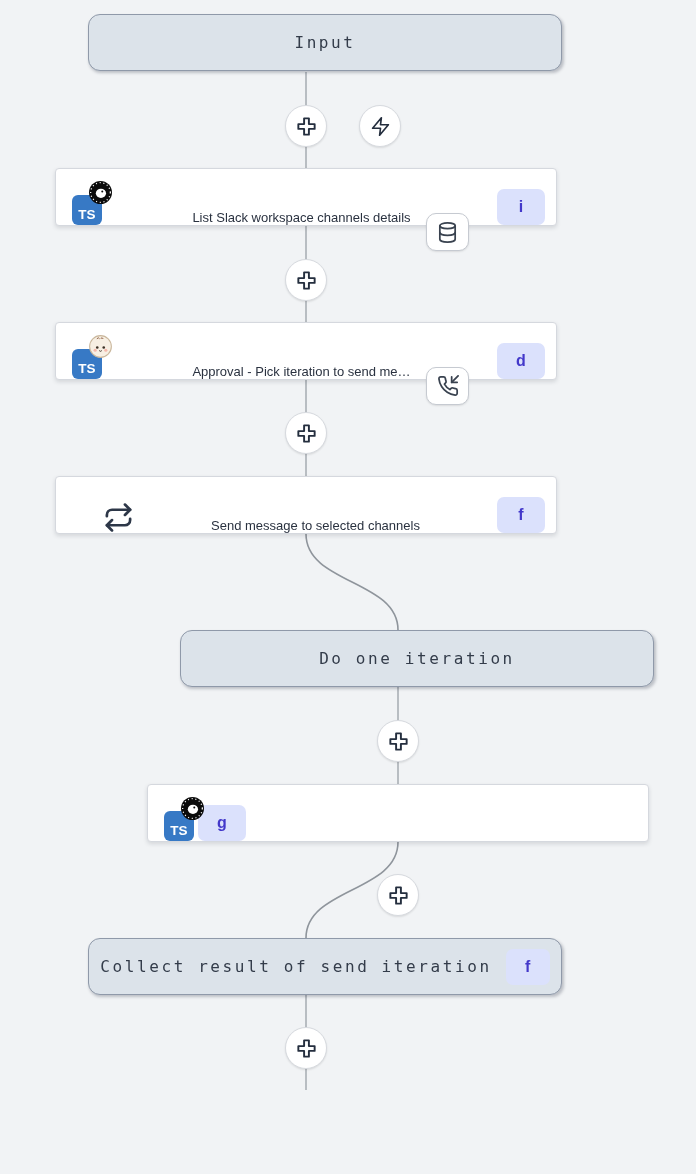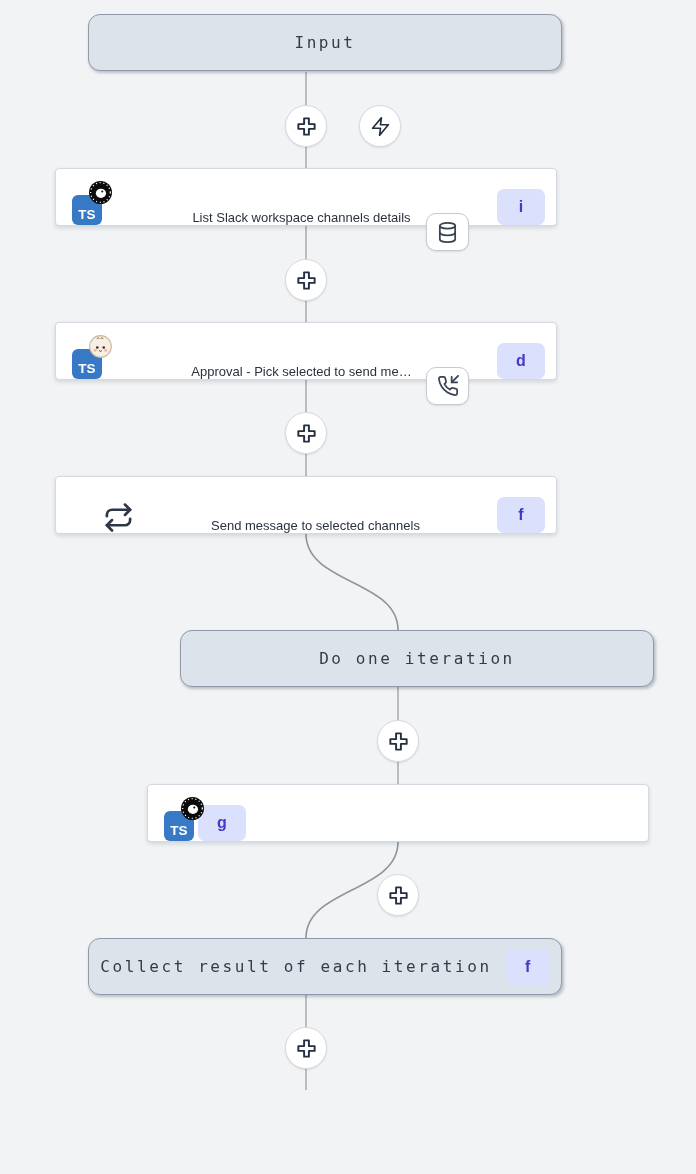--- a/index.html
+++ b/index.html
@@ -224,21 +224,21 @@
           <circle cx="11" cy="11" r="10.4" fill="#f7efe3" stroke="#c9b69b" stroke-width="1"></circle>
           <path d="M7.5 3.6 q1.6 -1.8 2.6 0 M11.2 3.2 q1.8 -1.2 2.4 0.6" fill="none" stroke="#8c5a3c" stroke-width="0.9"></path>
           <circle cx="7.9" cy="12" r="1.25" fill="#3b2f24"></circle>
           <circle cx="14.1" cy="12" r="1.25" fill="#3b2f24"></circle>
           <circle cx="5.9" cy="14.6" r="1.5" fill="#f4b7ab"></circle>
           <circle cx="16.1" cy="14.6" r="1.5" fill="#f4b7ab"></circle>
           <path d="M10 15.2 q1 1.1 2 0" fill="none" stroke="#3b2f24" stroke-width="0.9" stroke-linecap="round"></path>
         </svg>
       </span>
     </span>
-    <span class="title">Approval - Pick selected to send me…</span>
+    <span class="title">Approval - Pick iteration to send me…</span>
     <span class="badge">d</span>
   </div>
   <div class="action-btn" style="left:426px;top:367px;">
     <span>
       <svg width="22" height="22" viewBox="0 0 24 24" fill="none" stroke="#39424f" stroke-width="1.9" stroke-linecap="round" stroke-linejoin="round">
         <polyline points="16 2 16 8 22 8"></polyline>
         <line x1="23" y1="1" x2="16" y2="8"></line>
         <path d="M22 16.92v3a2 2 0 0 1-2.18 2 19.79 19.79 0 0 1-8.63-3.07 19.5 19.5 0 0 1-6-6 19.79 19.79 0 0 1-3.07-8.67A2 2 0 0 1 4.11 2h3a2 2 0 0 1 2 1.72 12.84 12.84 0 0 0 .7 2.81 2 2 0 0 1-.45 2.11L8.09 9.91a16 16 0 0 0 6 6l1.27-1.27a2 2 0 0 1 2.11-.45 12.84 12.84 0 0 0 2.81.7A2 2 0 0 1 22 16.92z"></path>
       </svg>
     </span>
@@ -294,21 +294,21 @@
 
   <div class="circle-btn" style="left:377px;top:874px;">
     <span>
       <svg width="23" height="23" viewBox="0 0 24 24">
           <path d="M9.5 3.5 h5 v6 h6 v5 h-6 v6 h-5 v-6 h-6 v-5 h6 z" fill="#fff" stroke="#242e3e" stroke-width="2" stroke-linejoin="round"></path>
         </svg>
     </span>
   </div>
 
   <div class="vbox" style="left:55px;top:938px;">
-    <span>Collect result of each iteration</span>
+    <span>Collect result of send iteration</span>
     <span class="badge inline">f</span>
   </div>
 
   <div class="circle-btn" style="left:285px;top:1027px;">
     <span>
       <svg width="23" height="23" viewBox="0 0 24 24">
           <path d="M9.5 3.5 h5 v6 h6 v5 h-6 v6 h-5 v-6 h-6 v-5 h6 z" fill="#fff" stroke="#242e3e" stroke-width="2" stroke-linejoin="round"></path>
         </svg>
     </span>
   </div>

